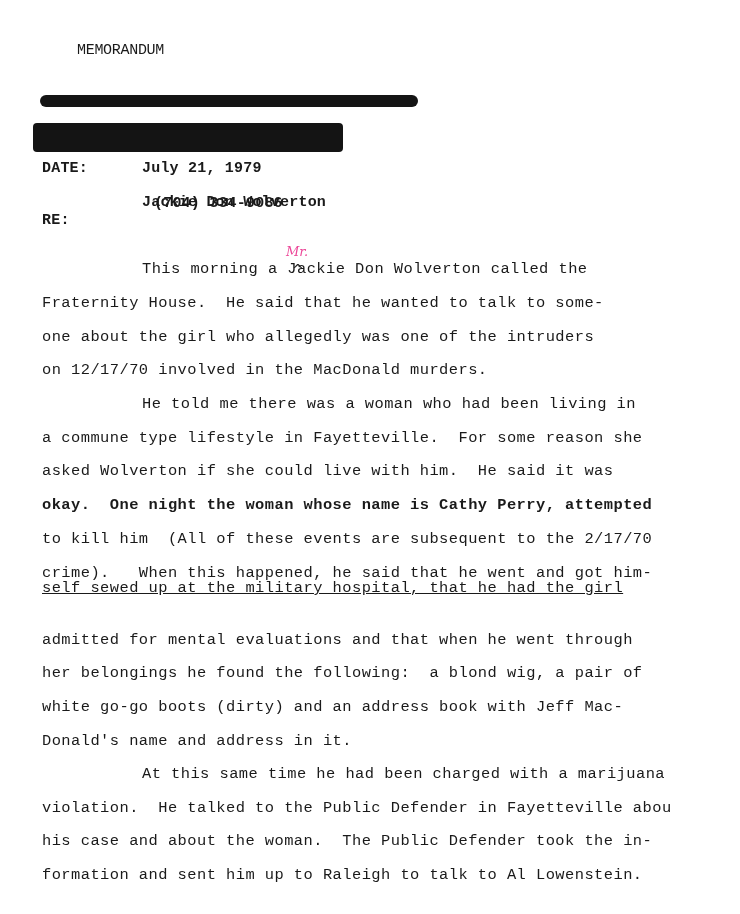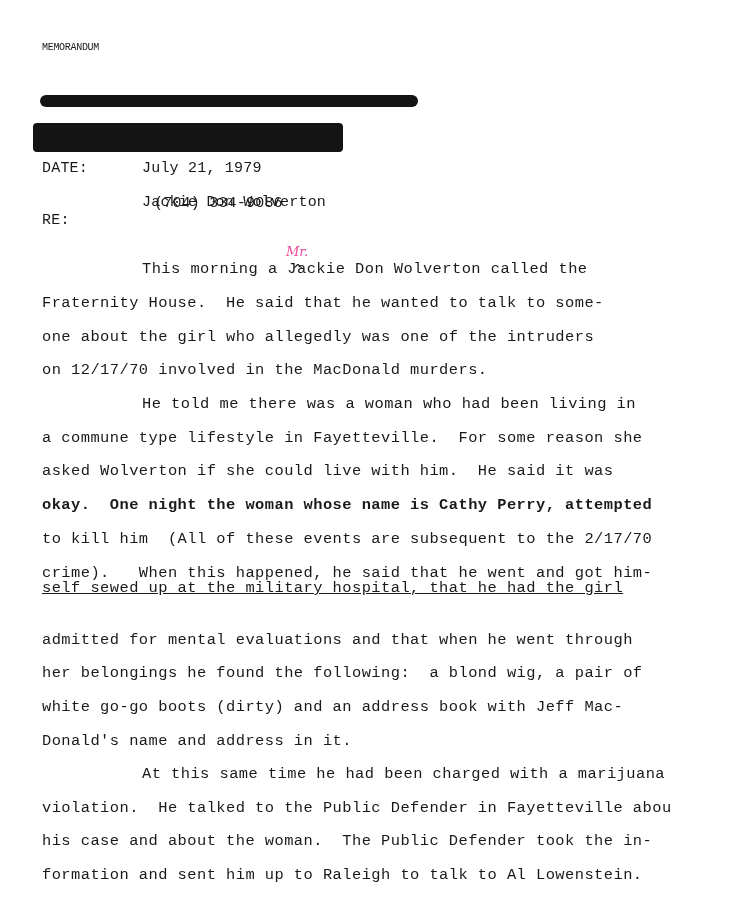--- a/index.html
+++ b/index.html
@@ -1,20 +1,20 @@
 <!DOCTYPE html>
 <html><head>
 <meta charset="utf-8">
 <style>
   html, body { margin:0; padding:0; background:#ffffff; }
   body { width:740px; height:914px; position:relative; overflow:hidden;
          font-family:"Liberation Mono","DejaVu Sans Mono",monospace; color:#1a1a1a; }
   .abs { position:absolute; white-space:pre; }
-  .hdr { font-size:10px; letter-spacing:-0.3px; }
-  .meta { font-size:15px; letter-spacing:0.2px; }
+  .hdr { font-size:15px; letter-spacing:-0.3px;margin-left:35px; }
+  .meta { font-size:15px; letter-spacing:0.2px;font-weight:bold; }
   .line { font-size:15.4px; letter-spacing:0.45px; left:42px; }
   .redact { position:absolute; background:#141414; }
   .r1 { left:40px; top:95px; width:378px; height:12px; border-radius:6px; }
   .r2 { left:33px; top:123px; width:310px; height:29px; border-radius:4px; }
   .annot { position:absolute; left:286px; top:244px; font-family:"DejaVu Serif",serif;
            font-style:italic; font-size:13px; color:#ec4899; }
   .caret { position:absolute; left:292px; top:262px; font-family:"DejaVu Sans",sans-serif;
            font-size:14px; color:#222; }
 </style>
 </head>

